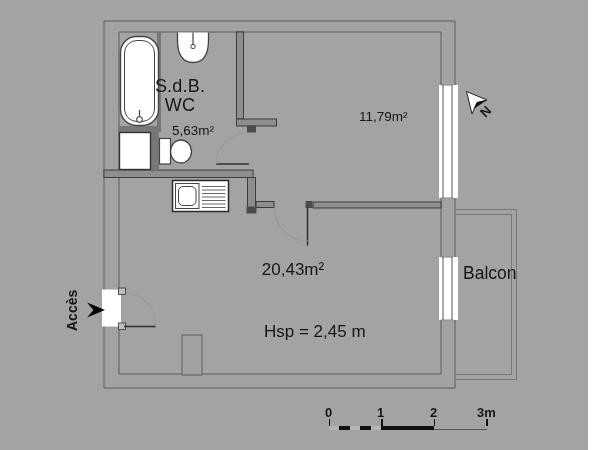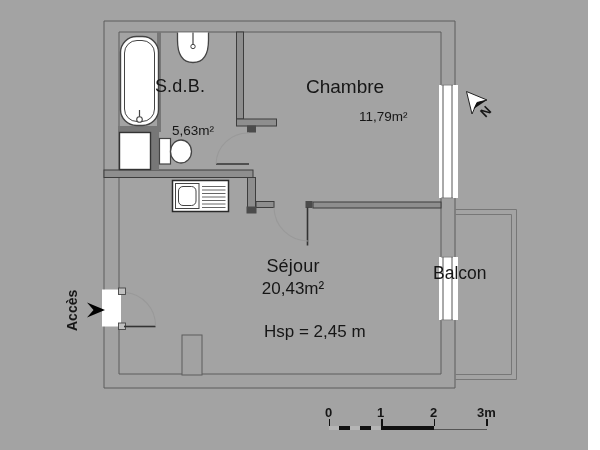--- a/index.html
+++ b/index.html
@@ -127,33 +127,32 @@
 
     <polygon points="87,302.5 105,310 87,317.5 93.5,310" fill="#000"></polygon>
     <g>
       <polygon points="466.5,91.5 487,100 477,102.5 472,114" fill="#fff" stroke="#222" stroke-width="1"></polygon>
       <polygon points="487,100 477,102.5 473.5,109" fill="#111"></polygon>
     </g>
   </svg>
 
   <div class="lbl center" style="left:138px;top:77px;width:84px;line-height:19px;">
     <div class="room-name">S.d.B.</div>
+    <div class="room-name">WC</div>
   </div>
   <div class="lbl area" style="left:172px;top:123px;">5,63m²</div>
 
-  <div class="lbl room-name-lg" style="left:306px;top:76px;">Chambre</div>
   <div class="lbl area" style="left:324px;top:109px;margin-left:35px;">11,79m²</div>
 
   <div class="lbl center" style="left:248px;top:257px;width:90px;line-height:19px;">
-    <div class="room-name">Séjour</div>
     <div class="small" style="margin-top:3px;">20,43m²</div>
   </div>
   <div class="lbl small" style="left:264px;top:322px;">Hsp = 2,45 m</div>
 
-  <div class="lbl balcon" style="left:433px;top:263px;">Balcon</div>
+  <div class="lbl balcon" style="left:451px;top:263px;padding-left:12px;">Balcon</div>
 
   <div class="lbl acces" style="left:64px;top:331px;">Accès</div>
 
   <div class="lbl north-n" style="left:481px;top:104px;">N</div>
 
   <div class="lbl" style="left:322px;top:405px;width:185px;height:32px;">
     <span class="scale-num" style="left:3px;">0</span>
     <span class="scale-num" style="left:55px;">1</span>
     <span class="scale-num" style="left:108px;">2</span>
     <span class="scale-num" style="left:155px;">3m</span>

